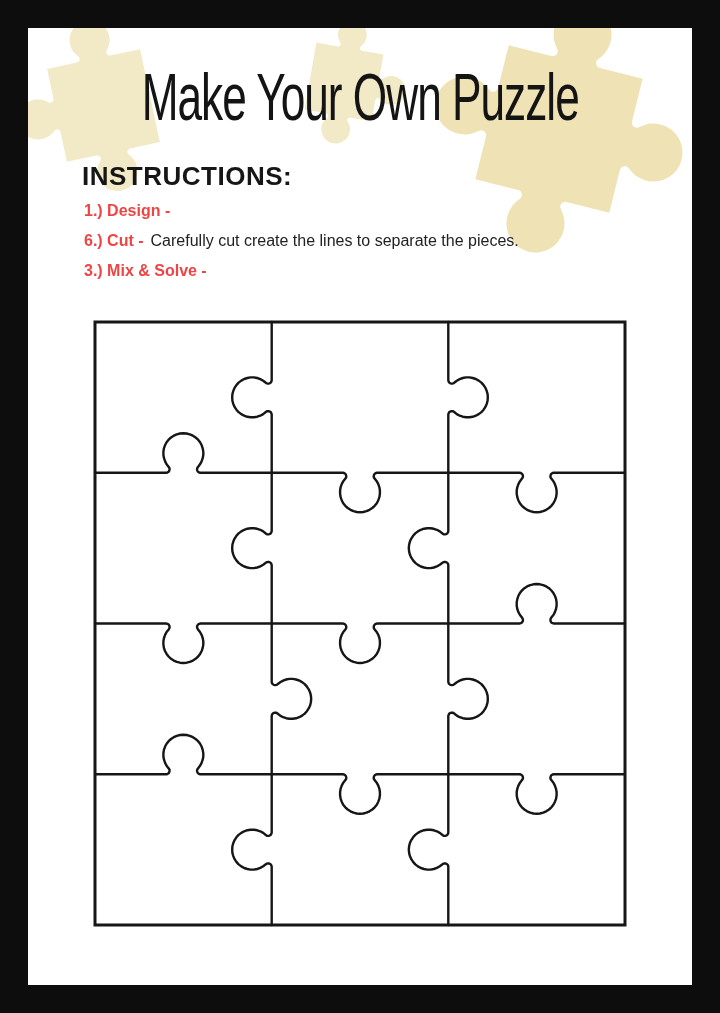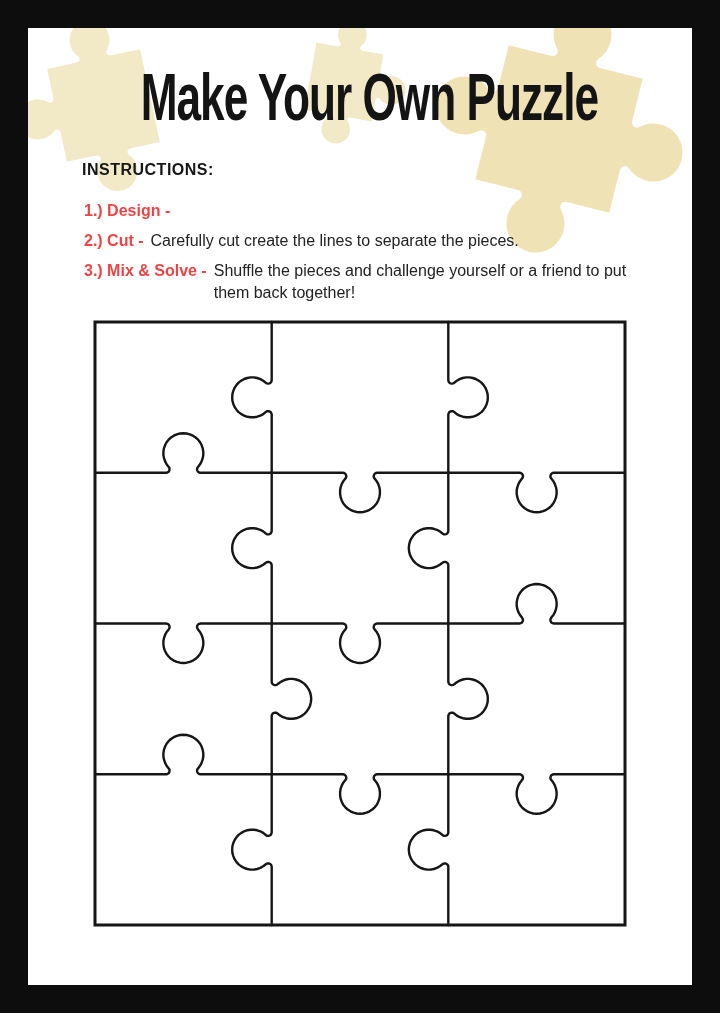--- a/index.html
+++ b/index.html
@@ -22,36 +22,36 @@
     width:664px;height:280px;
     overflow:visible;
     pointer-events:none;
   }
   .title{
     position:absolute;
     left:0;right:0;top:36px;
     margin:0;
     text-align:center;
     font-size:66px;
-    font-weight:bold;
+    font-weight:normal;
     letter-spacing:-1.5px;
     color:#141414;
     line-height:1.0;
     white-space:nowrap;
   }
   .title .squeeze{
     display:inline-block;
     transform:scaleX(0.67);
     transform-origin:center;
   }
   .instructions-heading{
     position:absolute;
     left:54px;top:133px;
     margin:0;
-    font-size:16px;
+    font-size:26px;
     font-weight:bold;
     letter-spacing:0.5px;
     color:#161616;
   }
   .instructions{
     position:absolute;
     left:56px;top:172px;
     right:26px;
   }
   .instr{
@@ -88,26 +88,25 @@
 
     <h1 class="title"><span class="squeeze">Make Your Own Puzzle</span></h1>
 
     <h2 class="instructions-heading">INSTRUCTIONS:</h2>
 
     <div class="instructions">
       <div class="instr">
         <span class="instr-label">1.) Design -</span>
       </div>
       <div class="instr">
-        <span class="instr-label">2.) Cut -</span>
+        <span class="instr-label">6.) Cut -</span>
         <span class="instr-text">Carefully cut create the lines to separate the pieces.</span>
       </div>
       <div class="instr">
         <span class="instr-label">3.) Mix &amp; Solve -</span>
-        <span class="instr-text">Shuffle the pieces and challenge yourself or a friend to put them back together!</span>
       </div>
     </div>
 
     <svg id="puzzle-svg" class="puzzle-svg" viewBox="-4 -4 538 611" xmlns="http://www.w3.org/2000/svg">
         <rect x="0" y="0" width="530" height="603" fill="none" stroke="#161616" stroke-width="3"></rect>
         <path d="M0.0,150.8 L71.1,150.8 L72.4,150.5 L73.6,149.8 L74.3,148.6 L74.6,147.3 L74.4,146.0 L73.7,144.9 L73.7,144.9 L71.6,142.3 L70.1,139.4 L69.0,136.2 L68.4,133.0 L68.4,129.7 L68.9,126.4 L70.0,123.3 L71.6,120.3 L73.6,117.7 L76.0,115.5 L78.8,113.7 L81.8,112.3 L85.0,111.5 L88.3,111.3 L91.6,111.5 L94.8,112.3 L97.9,113.7 L100.6,115.5 L103.1,117.7 L105.1,120.3 L106.7,123.3 L107.7,126.4 L108.3,129.7 L108.3,133.0 L107.7,136.2 L106.6,139.4 L105.0,142.3 L103.0,144.9 L103.0,144.9 L102.3,146.0 L102.0,147.3 L102.3,148.6 L103.1,149.8 L104.2,150.5 L105.5,150.8 L176.7,150.8" fill="none" stroke="#161616" stroke-width="2.4" stroke-linejoin="round" stroke-linecap="round"></path>
         <path d="M176.7,150.8 L247.8,150.8 L249.1,151.0 L250.2,151.7 L251.0,152.9 L251.3,154.2 L251.1,155.5 L250.4,156.6 L250.4,156.6 L248.3,159.2 L246.7,162.1 L245.6,165.3 L245.1,168.5 L245.1,171.8 L245.6,175.1 L246.7,178.2 L248.2,181.2 L250.3,183.8 L252.7,186.0 L255.5,187.8 L258.5,189.2 L261.7,190.0 L265.0,190.3 L268.3,190.0 L271.5,189.2 L274.5,187.8 L277.3,186.0 L279.7,183.8 L281.8,181.2 L283.3,178.2 L284.4,175.1 L284.9,171.8 L284.9,168.5 L284.4,165.3 L283.3,162.1 L281.7,159.2 L279.6,156.6 L279.6,156.6 L278.9,155.5 L278.7,154.2 L279.0,152.9 L279.8,151.7 L280.9,151.0 L282.2,150.8 L353.3,150.8" fill="none" stroke="#161616" stroke-width="2.4" stroke-linejoin="round" stroke-linecap="round"></path>
         <path d="M353.3,150.8 L424.5,150.8 L425.8,151.0 L426.9,151.7 L427.7,152.9 L428.0,154.2 L427.7,155.5 L427.0,156.6 L427.0,156.6 L425.0,159.2 L423.4,162.1 L422.3,165.3 L421.7,168.5 L421.7,171.8 L422.3,175.1 L423.3,178.2 L424.9,181.2 L426.9,183.8 L429.4,186.0 L432.1,187.8 L435.2,189.2 L438.4,190.0 L441.7,190.3 L445.0,190.0 L448.2,189.2 L451.2,187.8 L454.0,186.0 L456.4,183.8 L458.4,181.2 L460.0,178.2 L461.1,175.1 L461.6,171.8 L461.6,168.5 L461.0,165.3 L459.9,162.1 L458.4,159.2 L456.3,156.6 L456.3,156.6 L455.6,155.5 L455.4,154.2 L455.7,152.9 L456.4,151.7 L457.6,151.0 L458.9,150.8 L530.0,150.8" fill="none" stroke="#161616" stroke-width="2.4" stroke-linejoin="round" stroke-linecap="round"></path>
         <path d="M0.0,301.5 L71.1,301.5 L72.4,301.8 L73.6,302.5 L74.3,303.6 L74.6,304.9 L74.4,306.2 L73.7,307.4 L73.7,307.4 L71.6,310.0 L70.1,312.9 L69.0,316.0 L68.4,319.3 L68.4,322.6 L68.9,325.9 L70.0,329.0 L71.6,331.9 L73.6,334.5 L76.0,336.8 L78.8,338.6 L81.8,339.9 L85.0,340.7 L88.3,341.0 L91.6,340.7 L94.8,339.9 L97.9,338.6 L100.6,336.8 L103.1,334.5 L105.1,331.9 L106.7,329.0 L107.7,325.9 L108.3,322.6 L108.3,319.3 L107.7,316.0 L106.6,312.9 L105.0,310.0 L103.0,307.4 L103.0,307.4 L102.3,306.2 L102.0,304.9 L102.3,303.6 L103.1,302.5 L104.2,301.8 L105.5,301.5 L176.7,301.5" fill="none" stroke="#161616" stroke-width="2.4" stroke-linejoin="round" stroke-linecap="round"></path>
         <path d="M176.7,301.5 L247.8,301.5 L249.1,301.8 L250.2,302.5 L251.0,303.6 L251.3,304.9 L251.1,306.2 L250.4,307.4 L250.4,307.4 L248.3,310.0 L246.7,312.9 L245.6,316.0 L245.1,319.3 L245.1,322.6 L245.6,325.9 L246.7,329.0 L248.2,331.9 L250.3,334.5 L252.7,336.8 L255.5,338.6 L258.5,339.9 L261.7,340.7 L265.0,341.0 L268.3,340.7 L271.5,339.9 L274.5,338.6 L277.3,336.8 L279.7,334.5 L281.8,331.9 L283.3,329.0 L284.4,325.9 L284.9,322.6 L284.9,319.3 L284.4,316.0 L283.3,312.9 L281.7,310.0 L279.6,307.4 L279.6,307.4 L278.9,306.2 L278.7,304.9 L279.0,303.6 L279.8,302.5 L280.9,301.8 L282.2,301.5 L353.3,301.5" fill="none" stroke="#161616" stroke-width="2.4" stroke-linejoin="round" stroke-linecap="round"></path>

